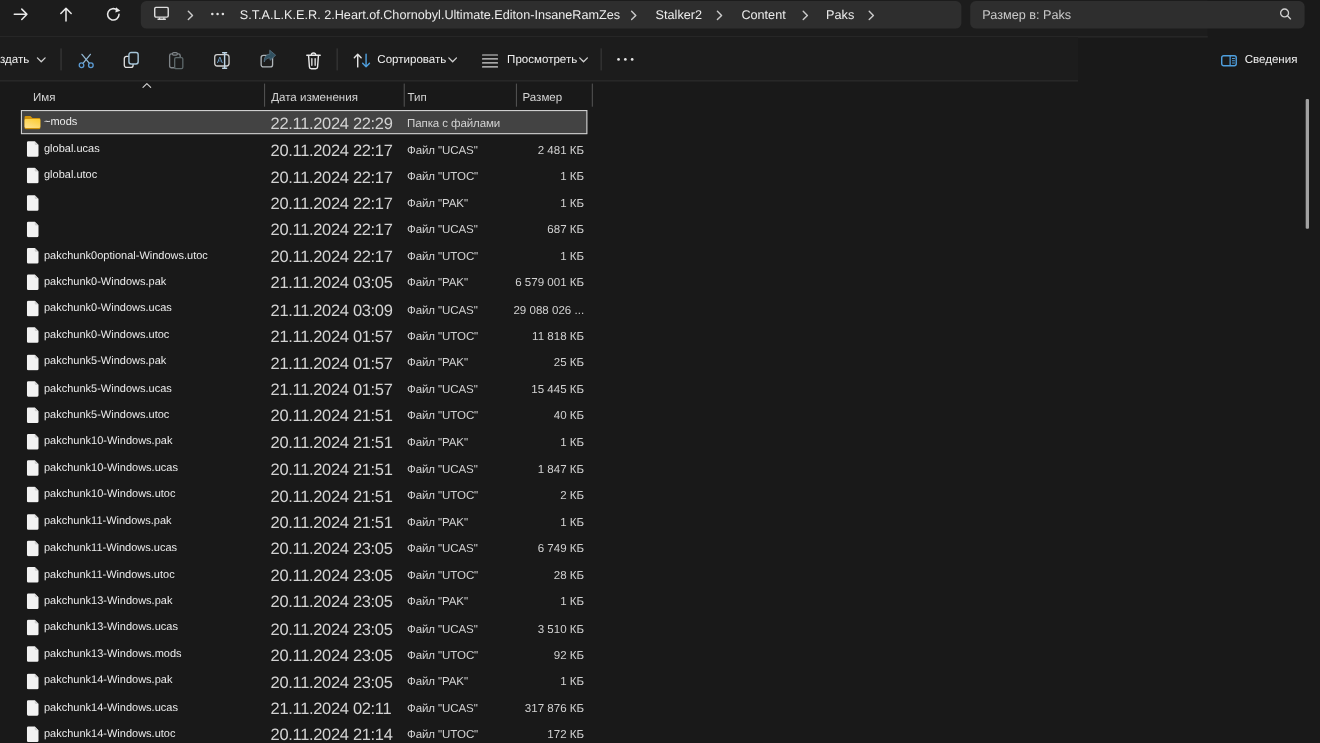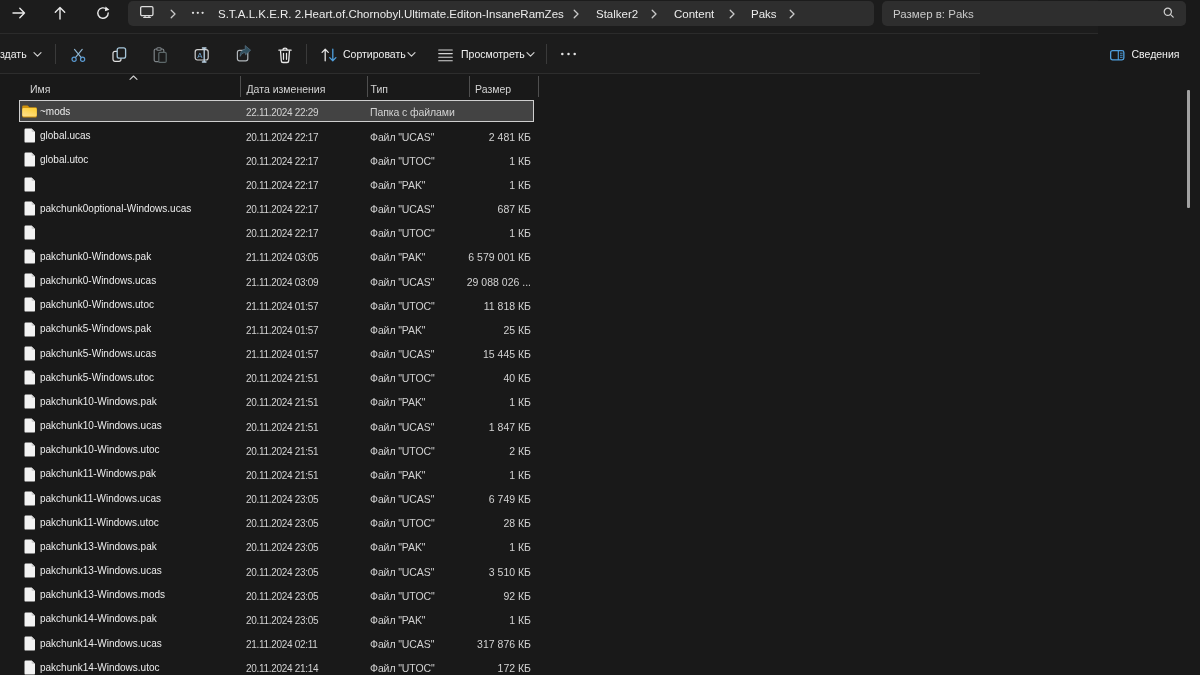--- a/index.html
+++ b/index.html
@@ -6,21 +6,21 @@
 #nav{position:absolute;left:0;top:0;width:1098px;height:33px;background:#1c1c1c;border-bottom:1px solid #2b2b2b}
 .pill{position:absolute;top:1px;height:25px;background:#2e2e2e;border-radius:5px}
 #tb{position:absolute;left:0;top:34px;width:980px;height:39px;background:#1c1c1c;border-bottom:1px solid #2d2d2d}
 .sep{position:absolute;top:10px;width:1px;height:20px;background:#3a3a3a}
 .tbt{position:absolute;font-size:10.5px;color:#f0f0f0;line-height:39px;top:1px}
 .crumb{position:absolute;font-size:11.5px;color:#ececec;line-height:28px;top:0}
 .hdt{position:absolute;font-size:10.5px;color:#d4d4d4;line-height:22px;top:77.5px}
 .tick{position:absolute;top:75.5px;width:1px;height:21.5px;background:#4f4f4f}
 .row{position:absolute;left:0;width:1200px;height:22px;line-height:22px}
 .nm{position:absolute;top:0.5px;left:40px;font-size:10px;color:#ebebeb;white-space:nowrap}
-.dt{position:absolute;top:2px;left:246px;font-size:10px;letter-spacing:-0.3px;color:#d2d2d2}
+.dt{position:absolute;top:2px;left:246px;font-size:15px;letter-spacing:-0.3px;color:#d2d2d2}
 .tp{position:absolute;top:1px;left:370px;font-size:10.5px;letter-spacing:-0.1px;color:#d2d2d2}
 .sz{position:absolute;top:1px;right:669px;font-size:10.5px;color:#d2d2d2}
 .sel{background:#434343;border:1px solid #cfcfcf;box-sizing:border-box}
 </style></head><body>
 <svg width="0" height="0" style="position:absolute">
     <defs>
 <linearGradient id="fg" x1="0" y1="1" x2="0.6" y2="0">
         <stop offset="0" stop-color="#ffe394"></stop>
         <stop offset="1" stop-color="#fdcf3d"></stop>
       </linearGradient>
@@ -185,30 +185,30 @@
     </svg>
     <span class="dt">20.11.2024 22:17</span>
     <span class="tp">Файл "PAK"</span>
     <span class="sz">1 КБ</span>
 </div>
 <div class="row" style="top:197.0px">
 <svg class="abs" style="left:23.5px;top:3.8px" width="12" height="15" viewBox="0 0 12 15">
 <path d="M1.7 0.5 H7.6 L11 3.9 V13.4 A1.2 1.2 0 0 1 9.8 14.6 H1.7 A1.2 1.2 0 0 1 0.5 13.4 V1.7 A1.2 1.2 0 0 1 1.7 0.5 Z" fill="#f2f2f2"></path>
 <path d="M7.6 0.5 L11 3.9 H8.6 A1 1 0 0 1 7.6 2.9 Z" fill="#cfcfcf"></path>
     </svg>
-    <span class="nm">pakchunk0optional-Windows.ucas</span>
     <span class="dt">20.11.2024 22:17</span>
     <span class="tp">Файл "UCAS"</span>
     <span class="sz">687 КБ</span>
 </div>
 <div class="row" style="top:221.2px">
 <svg class="abs" style="left:23.5px;top:3.8px" width="12" height="15" viewBox="0 0 12 15">
 <path d="M1.7 0.5 H7.6 L11 3.9 V13.4 A1.2 1.2 0 0 1 9.8 14.6 H1.7 A1.2 1.2 0 0 1 0.5 13.4 V1.7 A1.2 1.2 0 0 1 1.7 0.5 Z" fill="#f2f2f2"></path>
 <path d="M7.6 0.5 L11 3.9 H8.6 A1 1 0 0 1 7.6 2.9 Z" fill="#cfcfcf"></path>
     </svg>
+    <span class="nm">pakchunk0optional-Windows.utoc</span>
     <span class="dt">20.11.2024 22:17</span>
     <span class="tp">Файл "UTOC"</span>
     <span class="sz">1 КБ</span>
 </div>
 <div class="row" style="top:245.3px">
 <svg class="abs" style="left:23.5px;top:3.8px" width="12" height="15" viewBox="0 0 12 15">
 <path d="M1.7 0.5 H7.6 L11 3.9 V13.4 A1.2 1.2 0 0 1 9.8 14.6 H1.7 A1.2 1.2 0 0 1 0.5 13.4 V1.7 A1.2 1.2 0 0 1 1.7 0.5 Z" fill="#f2f2f2"></path>
 <path d="M7.6 0.5 L11 3.9 H8.6 A1 1 0 0 1 7.6 2.9 Z" fill="#cfcfcf"></path>
     </svg>
     <span class="nm">pakchunk0-Windows.pak</span>

